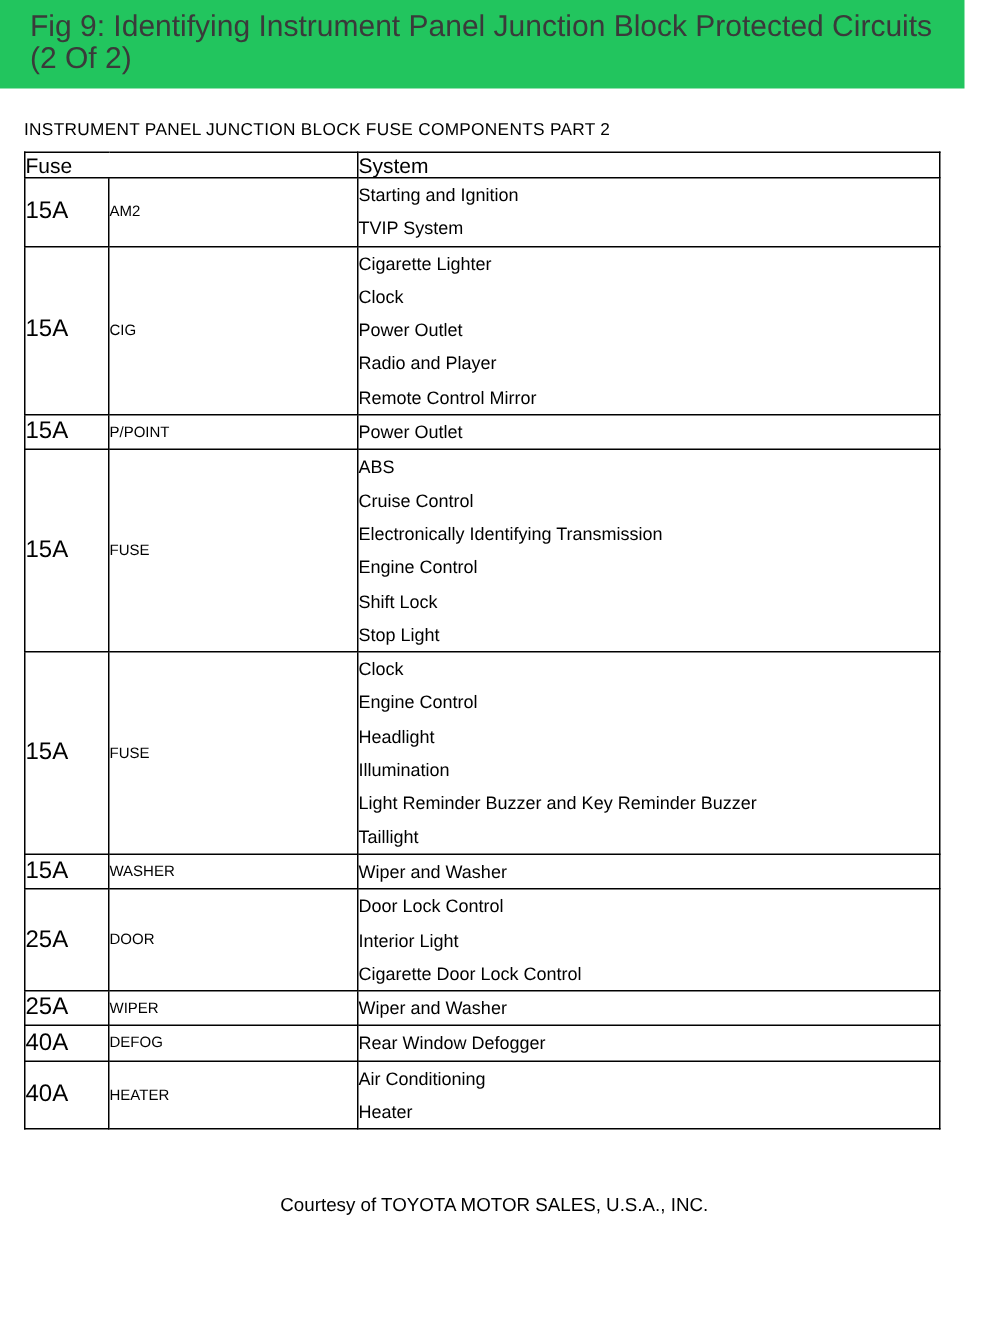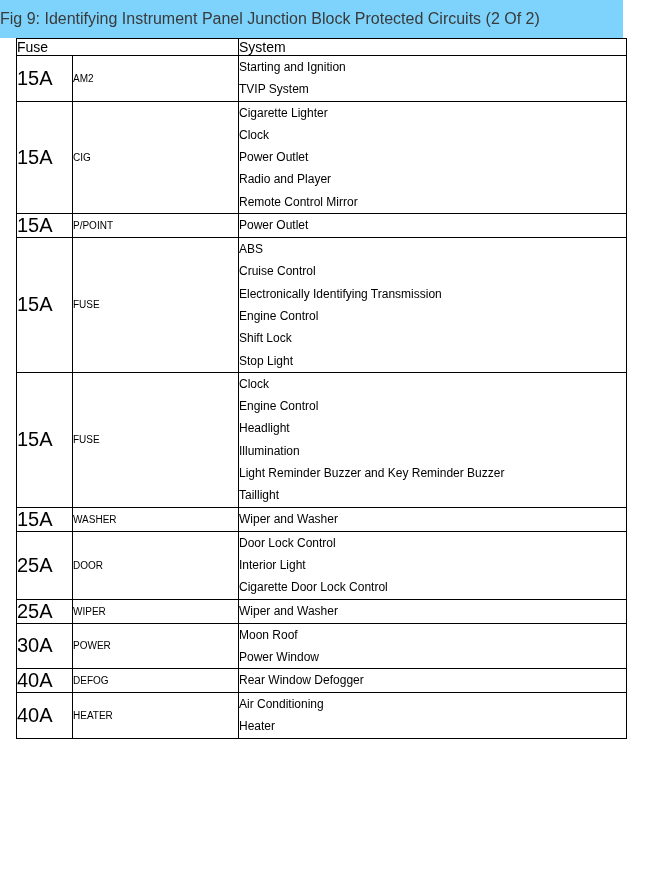--- a/index.html
+++ b/index.html
@@ -9,25 +9,25 @@
   }
   body {
     width: 659px;
     height: 888px;
     font-family: "Liberation Sans", sans-serif;
     color: #000000;
     position: relative;
     overflow: hidden;
   }
   #figure-caption {
-    background: #7dd3fc;
+    background: #22c55e;
     color: #3a3a3a;
-    font-size: 16px;
+    font-size: 20px;
     line-height: 21px;
-    padding: 8px 12px 9px 0;
+    padding: 8px 12px 9px 20px;
     width: 611px;
     box-sizing: content-box;
   }
   #doc-body {
     padding: 0 16px;
   }
   #table-title {
     font-size: 11.5px;
     letter-spacing: 0.2px;
     margin: 22px 0 8px 0;
@@ -56,21 +56,21 @@
     font-weight: bold;
     font-size: 14px;
     padding: 3px 0 4px 0;
   }
   .hdr-system {
     font-weight: bold;
     font-size: 14px;
     padding: 3px 0 4px 8px;
   }
   .cell-amp {
-    font-size: 20px;
+    font-size: 16px;
     padding: 6px 0 6px 8px;
   }
   .cell-fuse {
     font-size: 10px;
     padding: 6px 0 6px 12px;
   }
   .cell-system {
     font-size: 12px;
     padding: 6px 0 6px 8px;
     line-height: 22.3px;
@@ -91,20 +91,21 @@
     color: #000;
   }
 </style>
 </head>
 <body>
 
 <div id="figure-caption">Fig 9: Identifying Instrument Panel Junction Block Protected Circuits (2 Of 2)</div>
 
 <div id="doc-body">
 
+  <div id="table-title">INSTRUMENT PANEL JUNCTION BLOCK FUSE COMPONENTS PART 2</div>
 
   <table class="fuse-table">
     <colgroup>
       <col class="col-amp">
       <col class="col-fuse">
       <col class="col-system">
     </colgroup>
     <thead>
       <tr>
         <th class="hdr-fuse" colspan="2">Fuse</th>
@@ -179,40 +180,33 @@
           </td>
         </tr>
         <tr>
           <td class="cell-amp">25A</td>
           <td class="cell-fuse">WIPER</td>
           <td class="cell-system">
             <span class="line">Wiper and Washer</span>
           </td>
         </tr>
         <tr>
-          <td class="cell-amp">30A</td>
-          <td class="cell-fuse">POWER</td>
-          <td class="cell-system">
-            <span class="line">Moon Roof</span>
-            <span class="line">Power Window</span>
-          </td>
-        </tr>
-        <tr>
           <td class="cell-amp">40A</td>
           <td class="cell-fuse">DEFOG</td>
           <td class="cell-system">
             <span class="line">Rear Window Defogger</span>
           </td>
         </tr>
         <tr>
           <td class="cell-amp">40A</td>
           <td class="cell-fuse">HEATER</td>
           <td class="cell-system">
             <span class="line">Air Conditioning</span>
             <span class="line">Heater</span>
           </td>
         </tr>
       </tbody>
   </table>
 
 
+  <div id="courtesy">Courtesy of TOYOTA MOTOR SALES, U.S.A., INC.</div>
 
 </div>
 
 </body></html>

